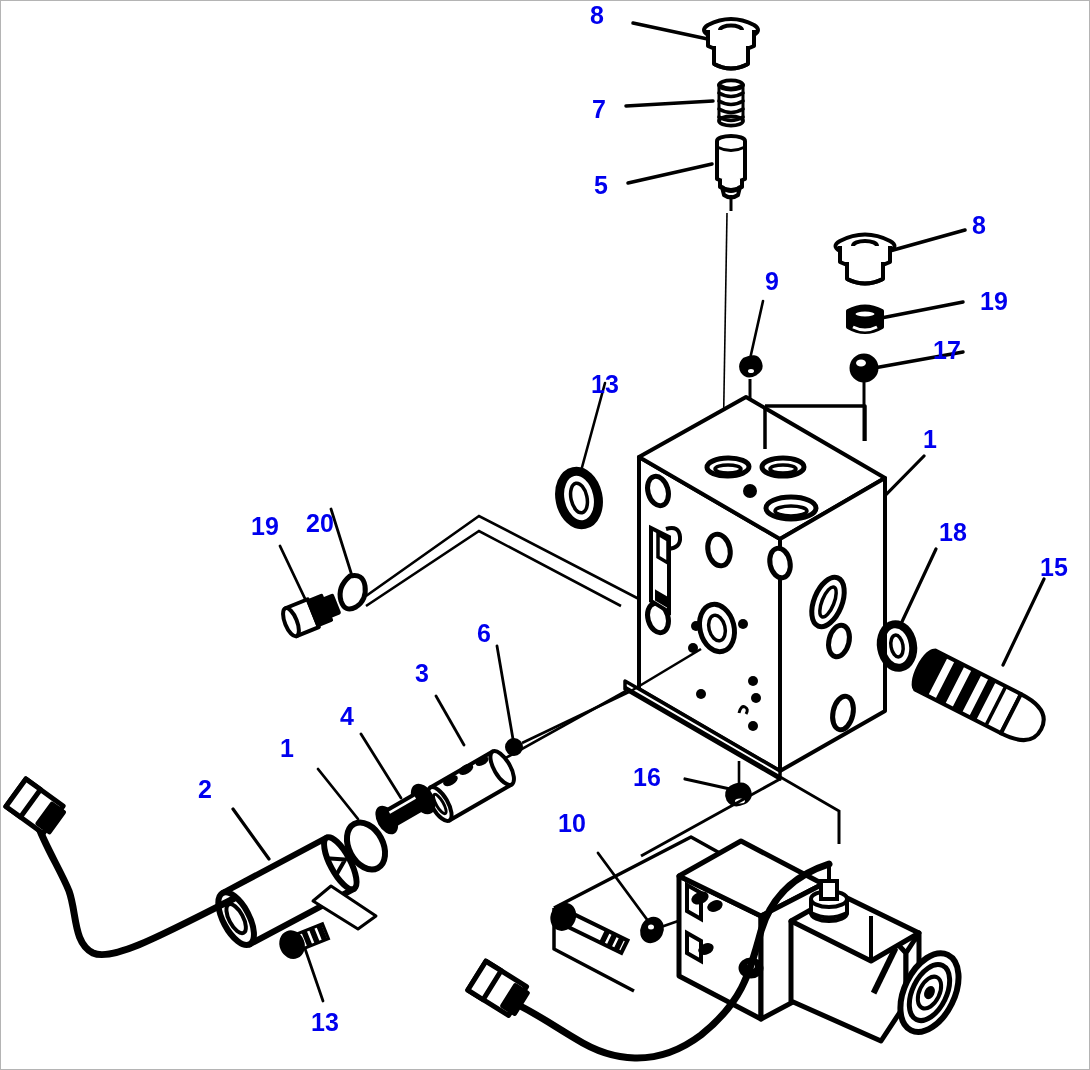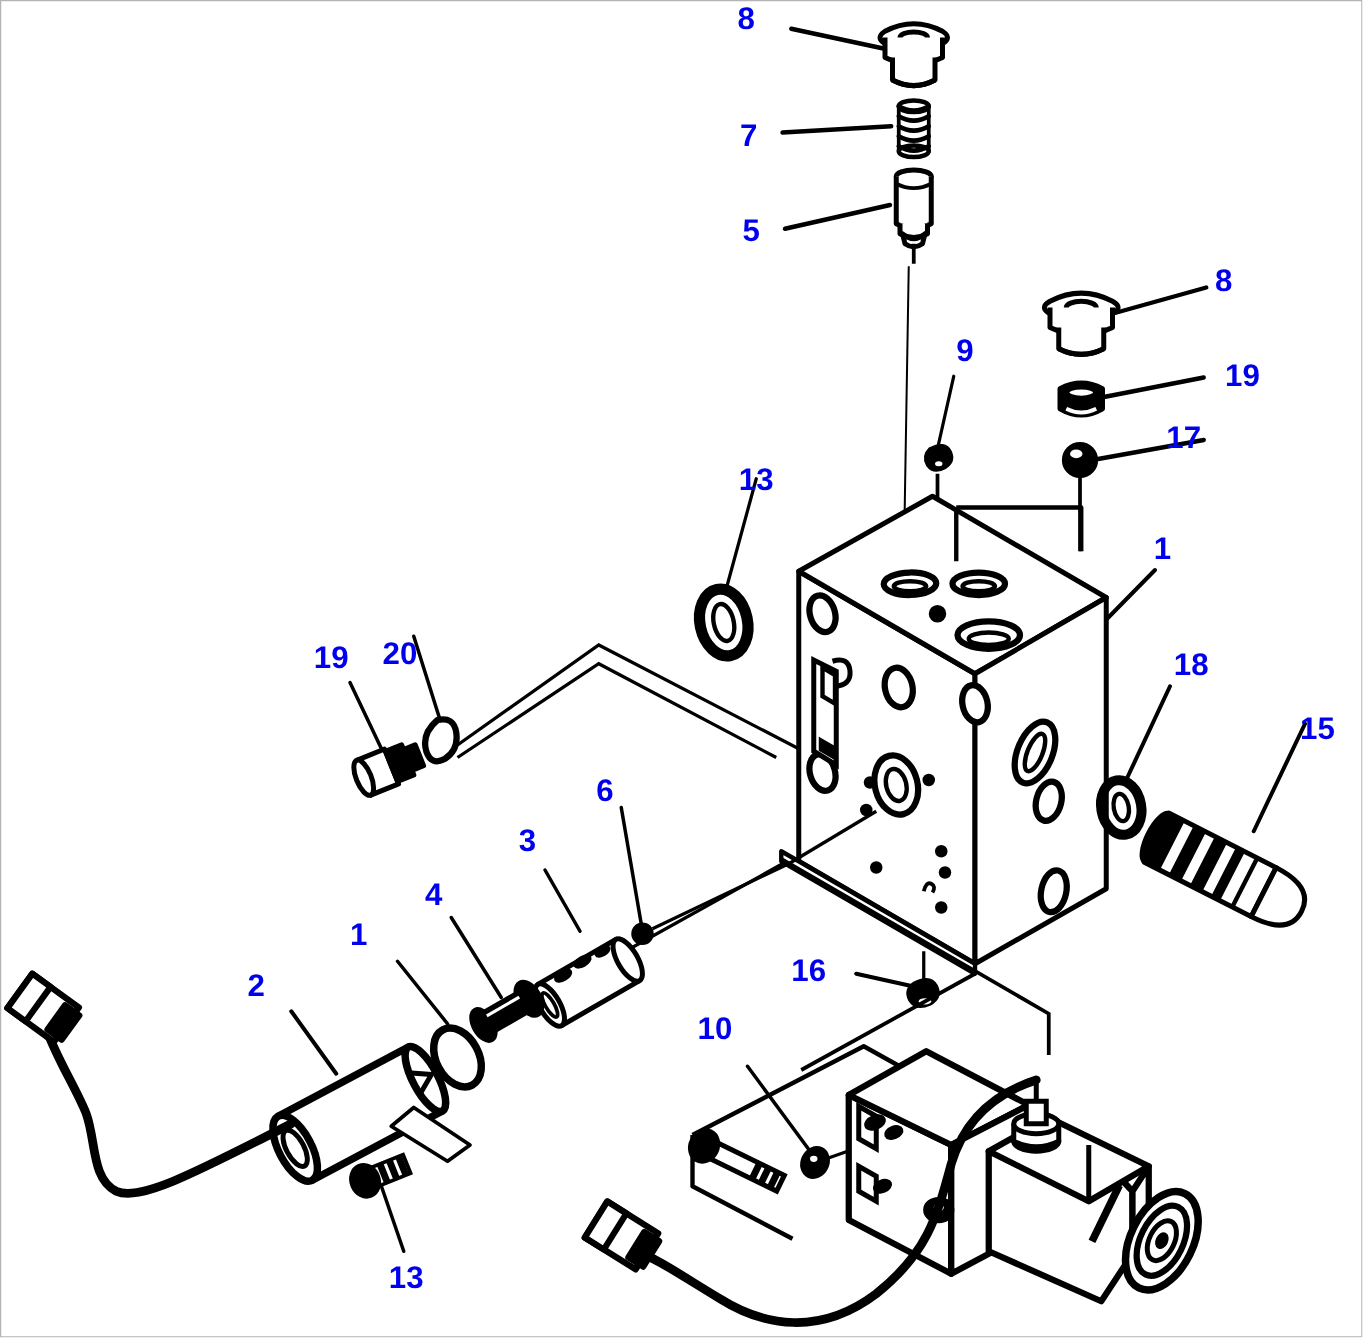--- a/index.html
+++ b/index.html
@@ -415,21 +415,21 @@
   <div class="callout" style="left:593px; top:172px;">5</div>
   <div class="callout" style="left:971px; top:212px;">8</div>
   <div class="callout" style="left:979px; top:288px;">19</div>
   <div class="callout" style="left:932px; top:337px;">17</div>
   <div class="callout" style="left:764px; top:268px;">9</div>
   <div class="callout" style="left:590px; top:371px;">13</div>
   <div class="callout" style="left:922px; top:426px;">1</div>
   <div class="callout" style="left:305px; top:478px;margin-top:32px;">20</div>
   <div class="callout" style="left:250px; top:513px;">19</div>
   <div class="callout" style="left:938px; top:519px;">18</div>
-  <div class="callout" style="left:1039px; top:554px;margin-top:16px;">15</div>
+  <div class="callout" style="left:1039px; top:554px;">15</div>
   <div class="callout" style="left:476px; top:620px;">6</div>
   <div class="callout" style="left:414px; top:660px;">3</div>
   <div class="callout" style="left:339px; top:703px;">4</div>
   <div class="callout" style="left:279px; top:735px;">1</div>
   <div class="callout" style="left:632px; top:764px;">16</div>
   <div class="callout" style="left:197px; top:776px;">2</div>
   <div class="callout" style="left:557px; top:810px;">10</div>
   <div class="callout" style="left:310px; top:1009px;">13</div>
 
 </div>

